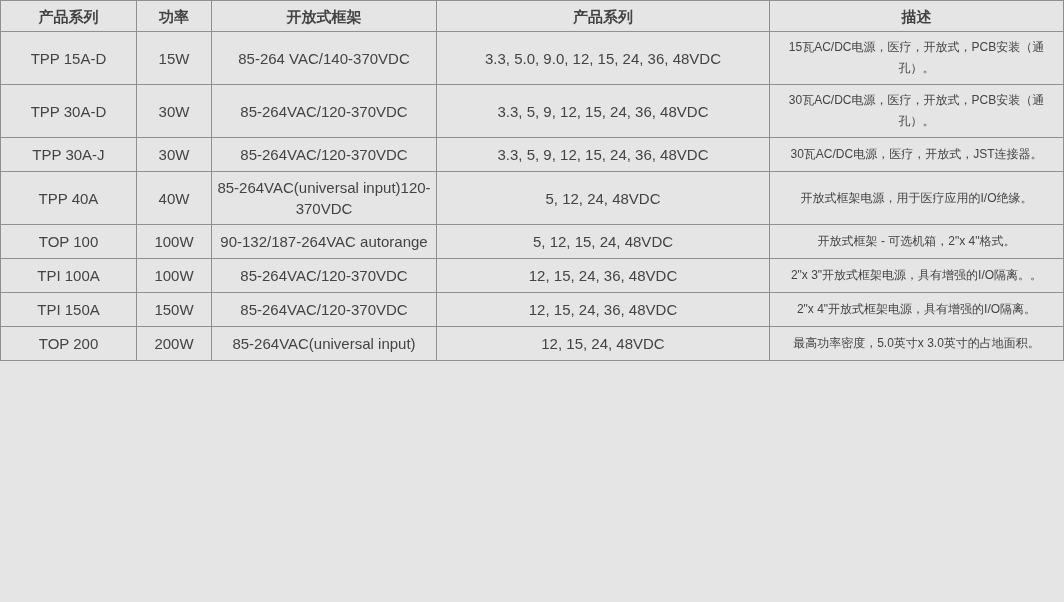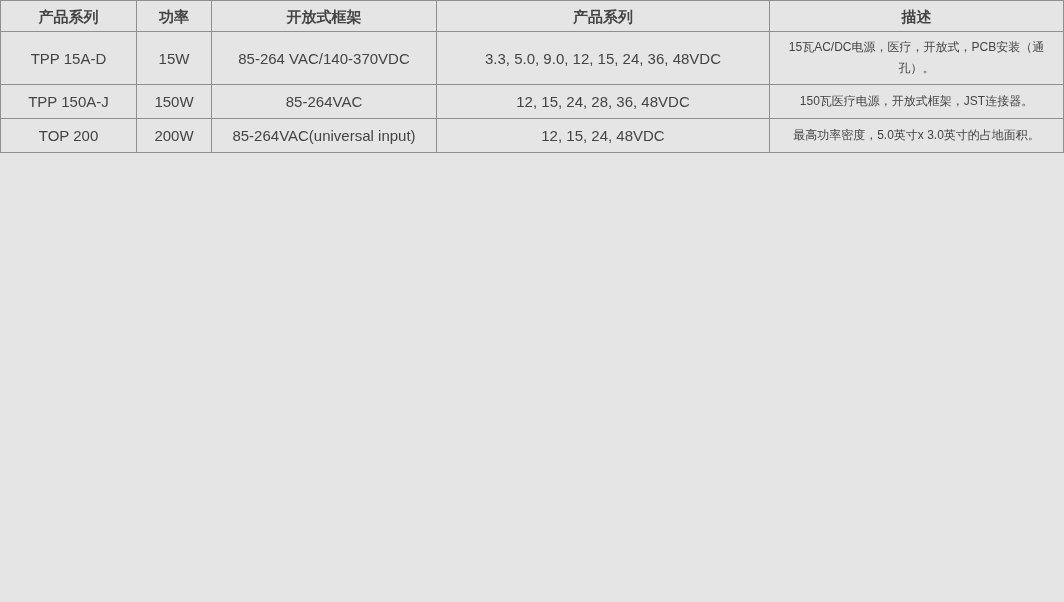--- a/index.html
+++ b/index.html
@@ -73,35 +73,70 @@
     <tbody>
   <tr>
     <td class="col-series">TPP 15A-D</td>
     <td class="col-power">15W</td>
     <td class="col-input">85-264 VAC/140-370VDC</td>
     <td class="col-output">3.3, 5.0, 9.0, 12, 15, 24, 36, 48VDC</td>
     <td class="col-desc">15瓦AC/DC电源，医疗，开放式，PCB安装（通孔）。</td>
   </tr>
 
 
+  <tr>
+    <td class="col-series">TPP 30A-D</td>
+    <td class="col-power">30W</td>
+    <td class="col-input">85-264VAC/120-370VDC</td>
+    <td class="col-output">3.3, 5, 9, 12, 15, 24, 36, 48VDC</td>
+    <td class="col-desc">30瓦AC/DC电源，医疗，开放式，PCB安装（通孔）。</td>
+  </tr>
 
+  <tr>
+    <td class="col-series">TPP 30A-J</td>
+    <td class="col-power">30W</td>
+    <td class="col-input">85-264VAC/120-370VDC</td>
+    <td class="col-output">3.3, 5, 9, 12, 15, 24, 36, 48VDC</td>
+    <td class="col-desc">30瓦AC/DC电源，医疗，开放式，JST连接器。</td>
+  </tr>
 
-
-
-
-
+  <tr>
+    <td class="col-series">TPP 40A</td>
+    <td class="col-power">40W</td>
+    <td class="col-input">85-264VAC(universal input)120-370VDC</td>
+    <td class="col-output">5, 12, 24, 48VDC</td>
+    <td class="col-desc">开放式框架电源，用于医疗应用的I/O绝缘。</td>
+  </tr>
 
 
   <tr>
-    <td class="col-series">TPP 150A-J</td>
+    <td class="col-series">TOP 100</td>
+    <td class="col-power">100W</td>
+    <td class="col-input">90-132/187-264VAC autorange</td>
+    <td class="col-output">5, 12, 15, 24, 48VDC</td>
+    <td class="col-desc">开放式框架 - 可选机箱，2"x 4"格式。</td>
+  </tr>
+
+  <tr>
+    <td class="col-series">TPI 100A</td>
+    <td class="col-power">100W</td>
+    <td class="col-input">85-264VAC/120-370VDC</td>
+    <td class="col-output">12, 15, 24, 36, 48VDC</td>
+    <td class="col-desc">2"x 3"开放式框架电源，具有增强的I/O隔离。。</td>
+  </tr>
+
+
+  <tr>
+    <td class="col-series">TPI 150A</td>
     <td class="col-power">150W</td>
-    <td class="col-input">85-264VAC</td>
-    <td class="col-output">12, 15, 24, 28, 36, 48VDC</td>
-    <td class="col-desc">150瓦医疗电源，开放式框架，JST连接器。</td>
+    <td class="col-input">85-264VAC/120-370VDC</td>
+    <td class="col-output">12, 15, 24, 36, 48VDC</td>
+    <td class="col-desc">2"x 4"开放式框架电源，具有增强的I/O隔离。</td>
   </tr>
+
 
   <tr>
     <td class="col-series">TOP 200</td>
     <td class="col-power">200W</td>
     <td class="col-input">85-264VAC(universal input)</td>
     <td class="col-output">12, 15, 24, 48VDC</td>
     <td class="col-desc">最高功率密度，5.0英寸x 3.0英寸的占地面积。</td>
   </tr>
 
 </tbody>

